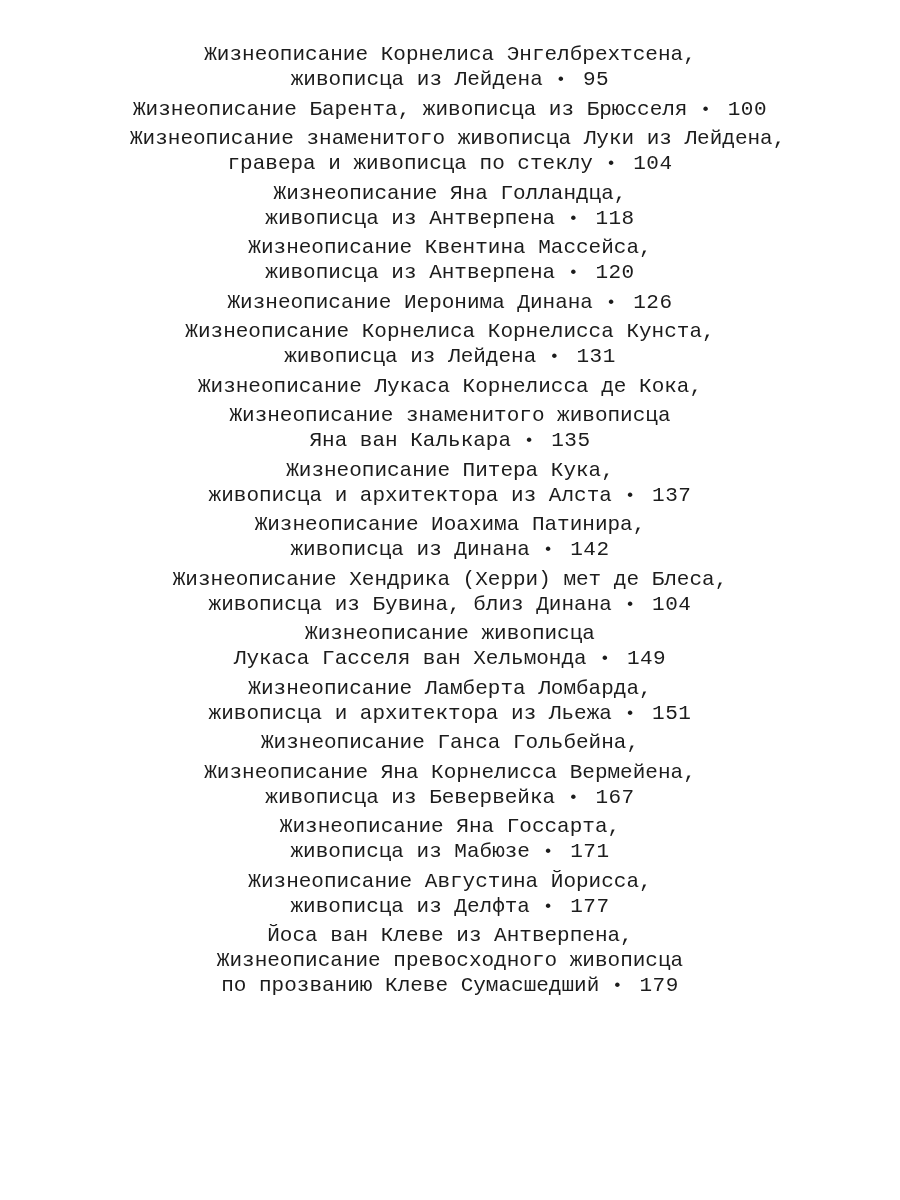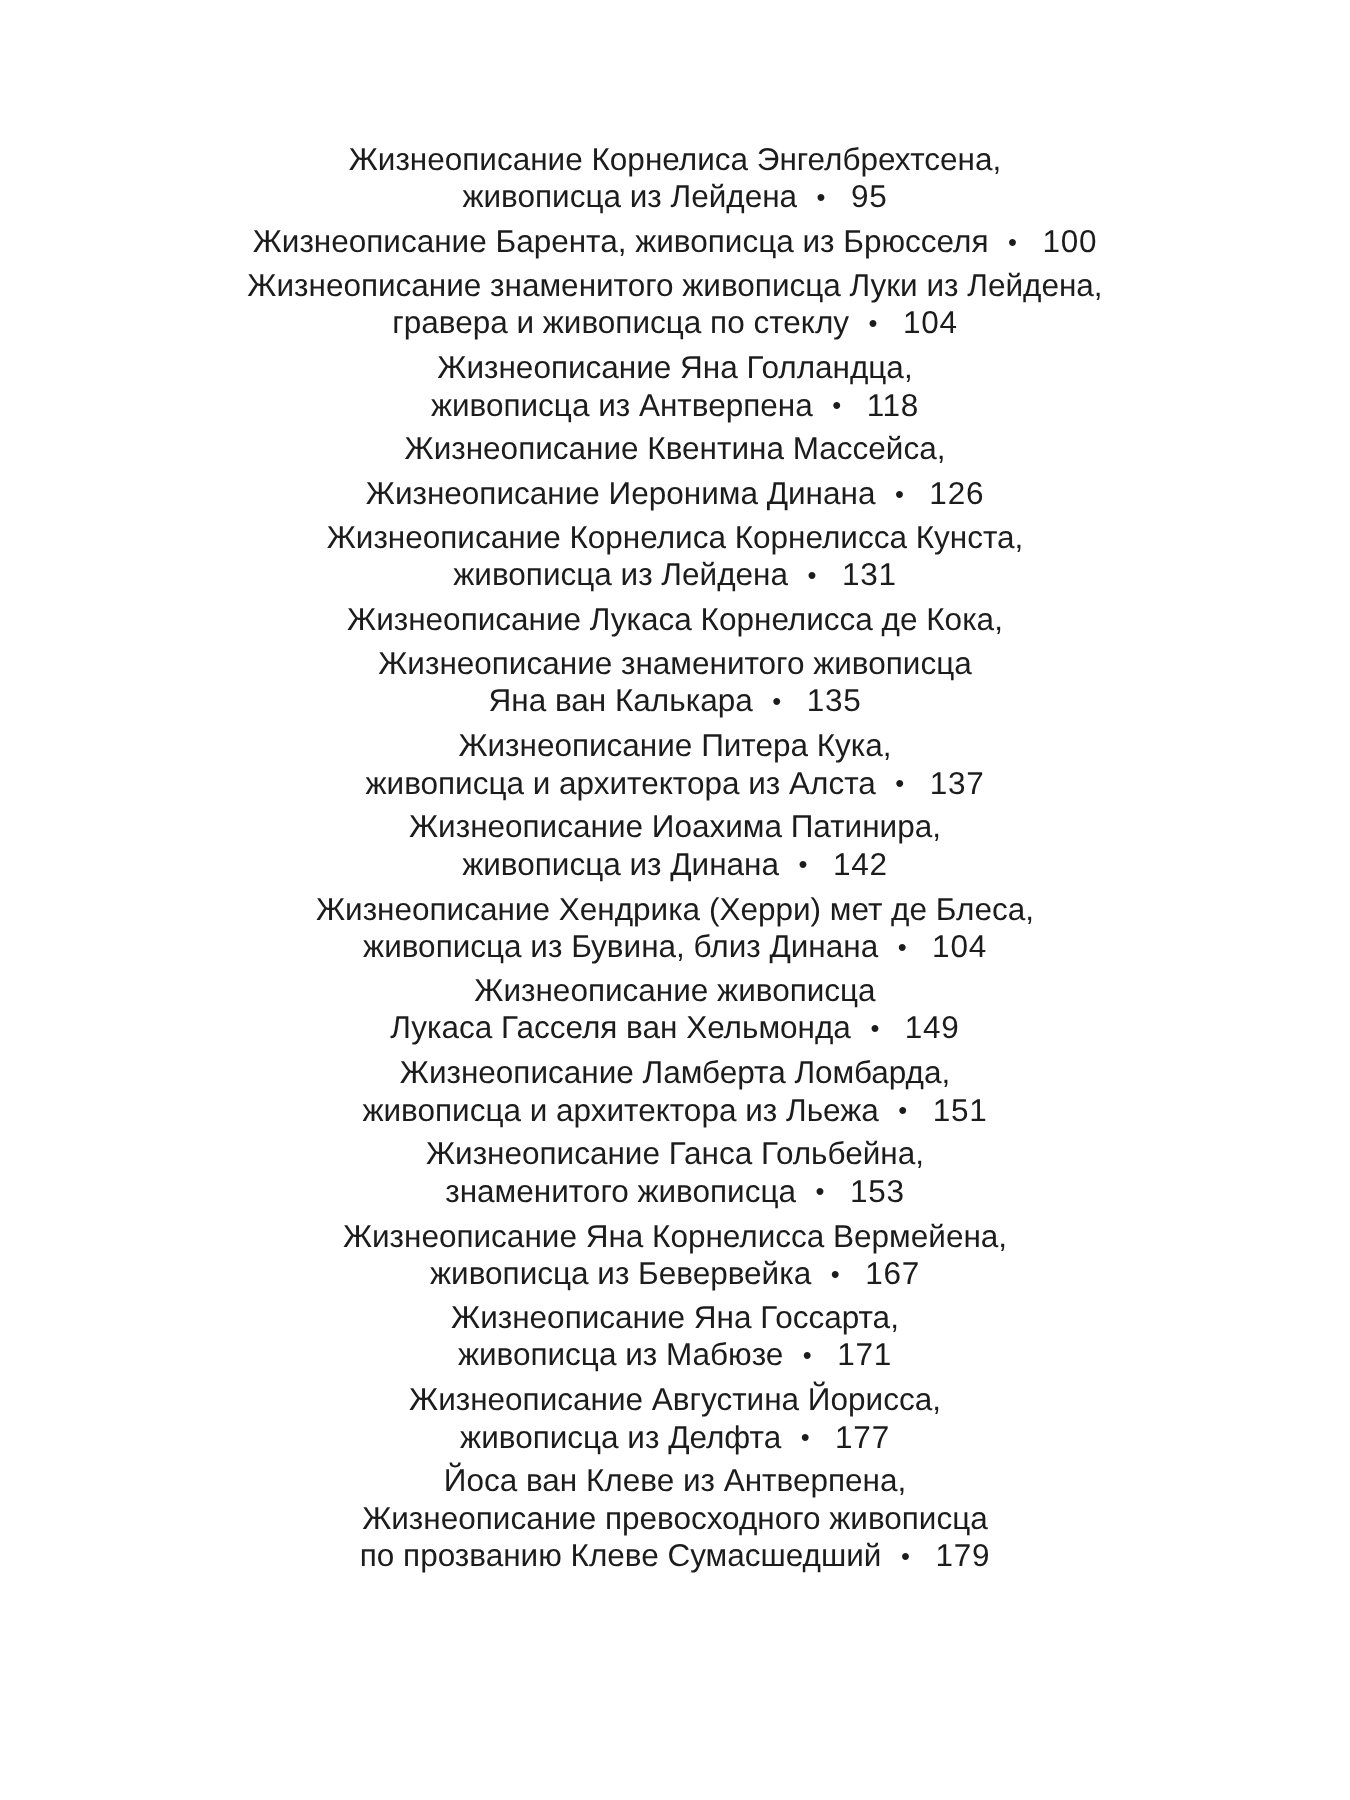--- a/index.html
+++ b/index.html
@@ -6,24 +6,24 @@
   html, body {
     margin: 0;
     padding: 0;
     background: #ffffff;
   }
   .page {
     position: relative;
     width: 900px;
     height: 1188px;
     box-sizing: border-box;
-    padding-top: 94px;
+    padding-top: 42px;
     overflow: hidden;
     background: #ffffff;
-    font-family: Liberation Sans, sans-serif;
+    font-family: Liberation Mono, monospace;
     font-size: 21px;
     line-height: 25px;
     color: #1c1c1c;
     text-align: center;
   }
   .toc {
     width: 640px;
     margin: 0 auto;
   }
   .entry {
@@ -62,20 +62,21 @@
       <div class="line"><span>гравера и живописца по стеклу</span><span class="bullet">•</span><span class="pg">104</span></div>
     </div>
 
     <div class="entry">
       <div class="line">Жизнеописание Яна Голландца,</div>
       <div class="line"><span>живописца из Антверпена</span><span class="bullet">•</span><span class="pg">118</span></div>
     </div>
 
     <div class="entry">
       <div class="line">Жизнеописание Квентина Массейса,</div>
+      <div class="line"><span>живописца из Антверпена</span><span class="bullet">•</span><span class="pg">120</span></div>
     </div>
 
     <div class="entry">
       <div class="line"><span>Жизнеописание Иеронима Динана</span><span class="bullet">•</span><span class="pg">126</span></div>
     </div>
 
     <div class="entry">
       <div class="line">Жизнеописание Корнелиса Корнелисса Кунста,</div>
       <div class="line"><span>живописца из Лейдена</span><span class="bullet">•</span><span class="pg">131</span></div>
     </div>
@@ -109,21 +110,20 @@
       <div class="line"><span>Лукаса Гасселя ван Хельмонда</span><span class="bullet">•</span><span class="pg">149</span></div>
     </div>
 
     <div class="entry">
       <div class="line">Жизнеописание Ламберта Ломбарда,</div>
       <div class="line"><span>живописца и архитектора из Льежа</span><span class="bullet">•</span><span class="pg">151</span></div>
     </div>
 
     <div class="entry">
       <div class="line">Жизнеописание Ганса Гольбейна,</div>
-      <div class="line"><span>знаменитого живописца</span><span class="bullet">•</span><span class="pg">153</span></div>
     </div>
 
     <div class="entry">
       <div class="line">Жизнеописание Яна Корнелисса Вермейена,</div>
       <div class="line"><span>живописца из Бевервейка</span><span class="bullet">•</span><span class="pg">167</span></div>
     </div>
 
     <div class="entry">
       <div class="line">Жизнеописание Яна Госсарта,</div>
       <div class="line"><span>живописца из Мабюзе</span><span class="bullet">•</span><span class="pg">171</span></div>

